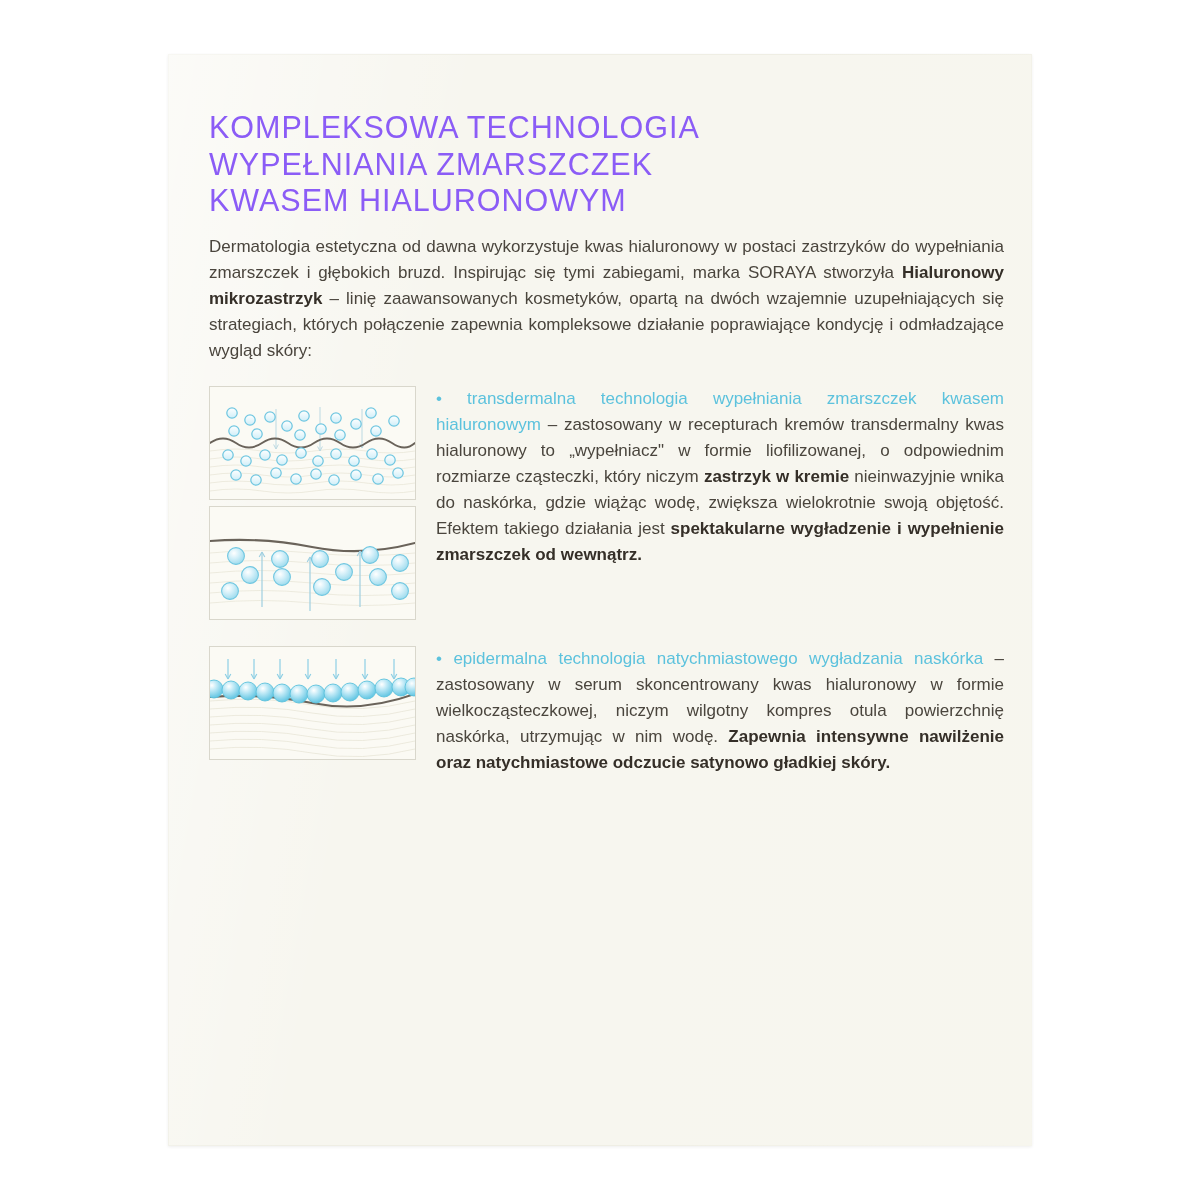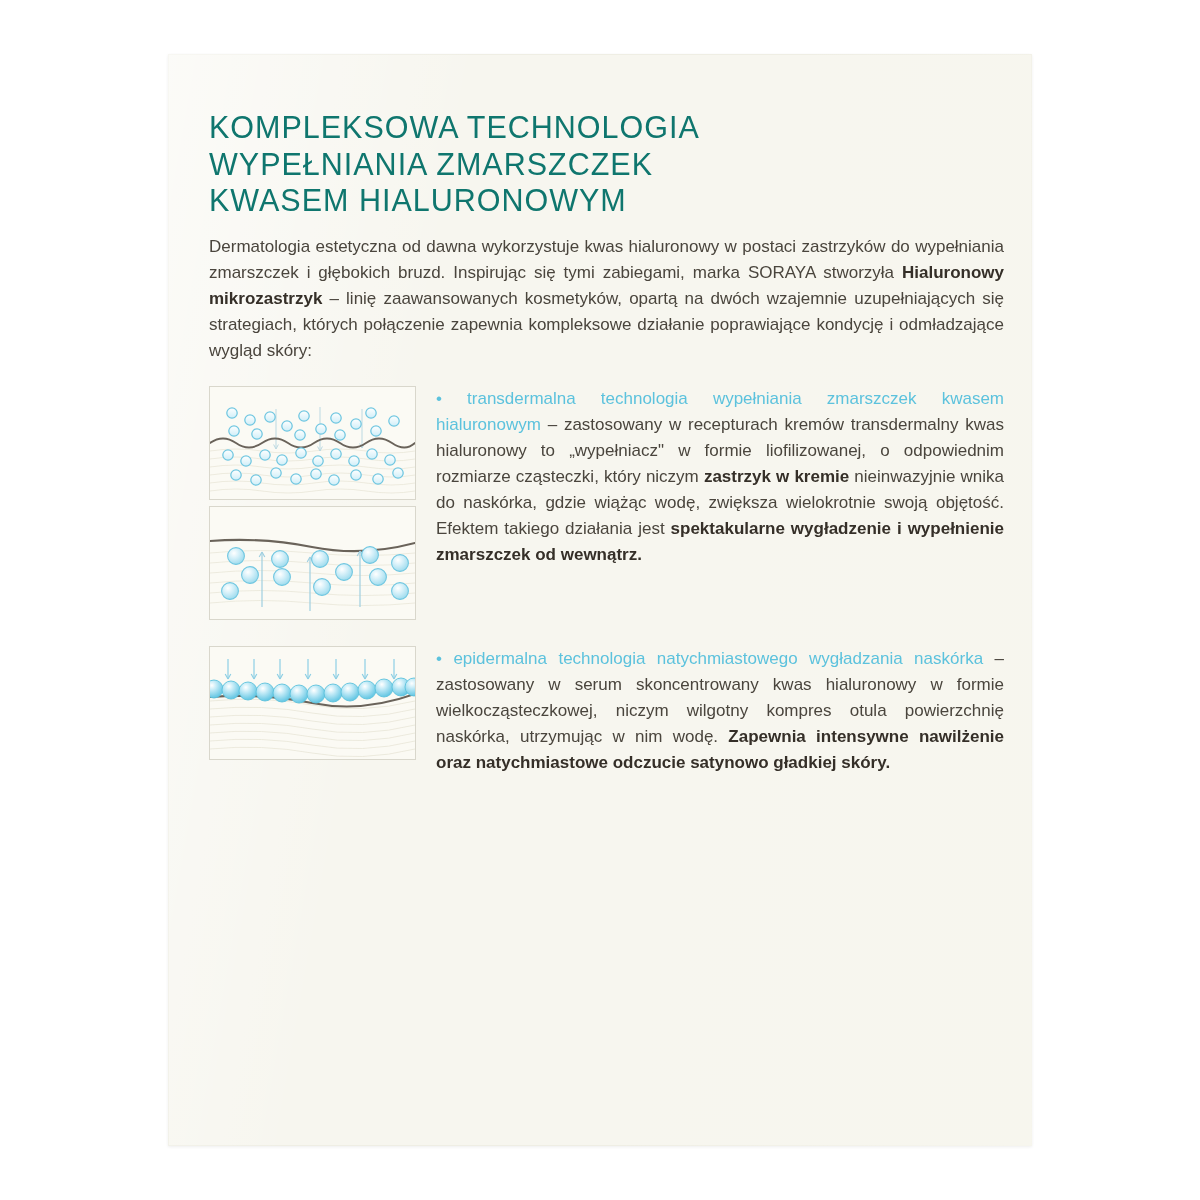--- a/index.html
+++ b/index.html
@@ -92,21 +92,21 @@
   #spacer-b { height: 26px; }
 </style>
 </head>
 <body>
 
 <div id="package-panel" style="background: rgb(247, 246, 239);">
   <div id="paper-texture"></div>
 
   <div id="content">
 
-    <h1 id="title" style="color: #0f766e;">KOMPLEKSOWA TECHNOLOGIA
+    <h1 id="title" style="color: #8b5cf6;">KOMPLEKSOWA TECHNOLOGIA
 WYPEŁNIANIA ZMARSZCZEK
 KWASEM HIALURONOWYM</h1>
 
     <p class="para" style="color: rgb(74, 69, 61);"><span>Dermatologia estetyczna od dawna wykorzystuje kwas hialuronowy w postaci zastrzyków do wypełniania zmarszczek i głębokich bruzd. Inspirując się tymi zabiegami, marka SORAYA stworzyła </span><b>Hialuronowy mikrozastrzyk</b><span> – linię zaawansowanych kosmetyków, opartą na dwóch wzajemnie uzupełniających się strategiach, których połączenie zapewnia kompleksowe działanie poprawiające kondycję i odmładzające wygląd skóry:</span></p>
 
     <div id="spacer-a"></div>
 
     <div class="block clearfix">
 
       <div class="figcol">

